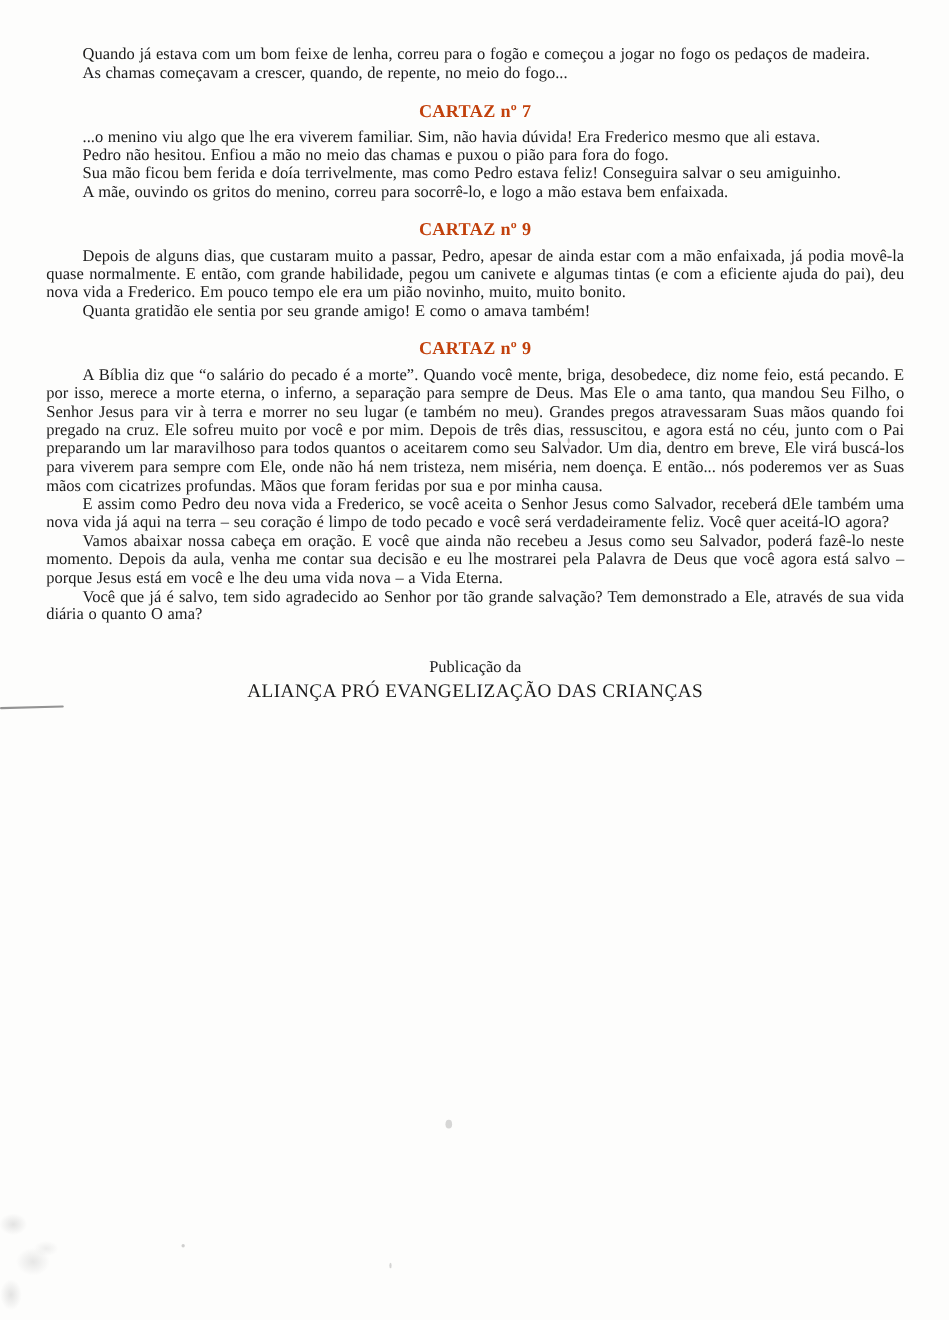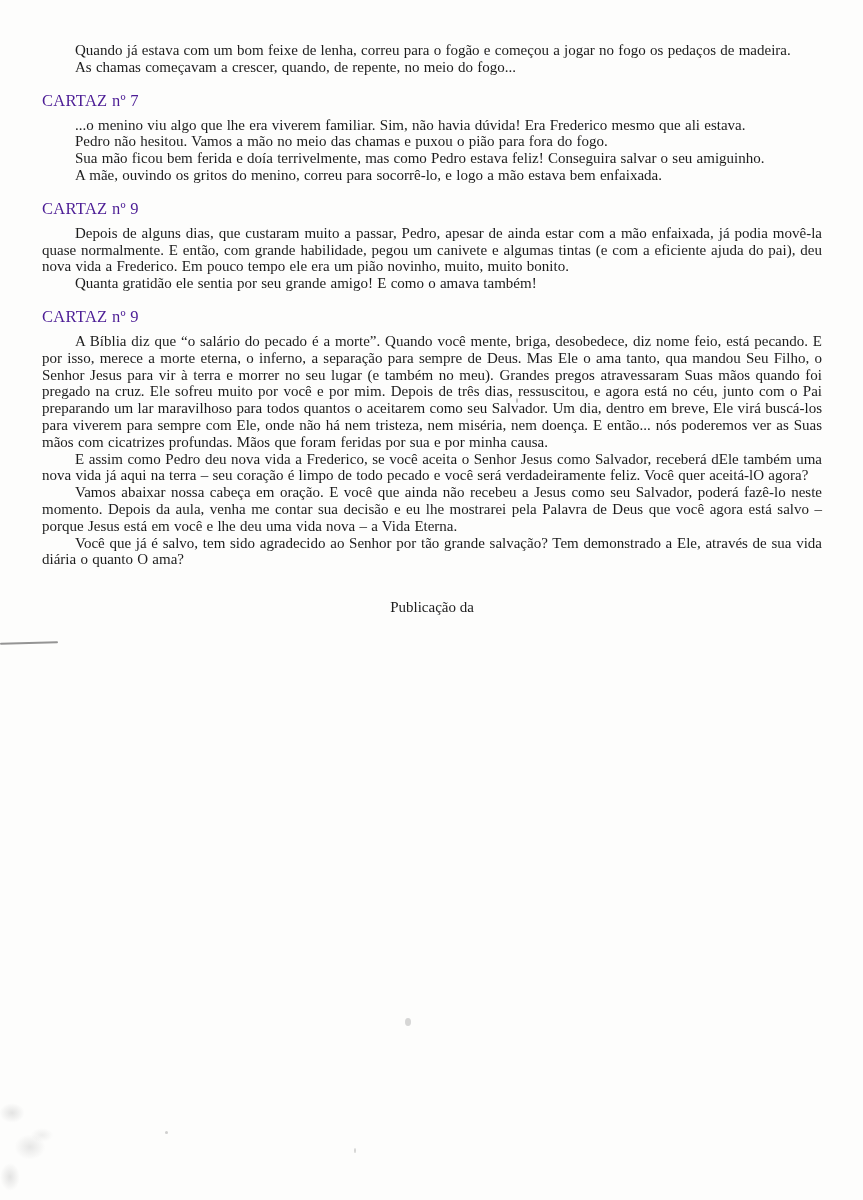--- a/index.html
+++ b/index.html
@@ -23,23 +23,24 @@
     font-size: 15px;
     line-height: 16.8px;
     text-align: justify;
     text-indent: 33px;
     word-spacing: 0.5px;
   }
   .heading {
     margin: 16px 0 7px 0;
     font-size: 16.5px;
     line-height: 18px;
-    font-weight: 400;
+    font-weight: 700;
     letter-spacing: 0.3px;
-    color: #4c1d95;
+    color: #c2410c;
+    text-align: center;
   }
   .footer {
     margin-top: 30px;
     text-align: center;
   }
   .footer-line1 {
     font-size: 15px;
     line-height: 19px;
     margin-top: 24px;
   }
@@ -85,41 +86,42 @@
   <div class="content">
 
     <section>
       <p class="para">Quando já estava com um bom feixe de lenha, correu para o fogão e começou a jogar no fogo os pedaços de madeira.</p>
       <p class="para">As chamas começavam a crescer, quando, de repente, no meio do fogo...</p>
     </section>
 
     <section>
       <h2 class="heading">CARTAZ nº 7</h2>
       <p class="para">...o menino viu algo que lhe era viverem familiar. Sim, não havia dúvida!  Era Frederico mesmo que ali estava.</p>
-      <p class="para">Pedro não hesitou. Vamos a mão no meio das chamas e puxou o pião para fora do fogo.</p>
+      <p class="para">Pedro não hesitou. Enfiou a mão no meio das chamas e puxou o pião para fora do fogo.</p>
       <p class="para">Sua mão ficou bem ferida e doía terrivelmente, mas como Pedro estava feliz!  Conseguira salvar o seu amiguinho.</p>
       <p class="para">A mãe, ouvindo os gritos do menino, correu para socorrê-lo, e logo a mão estava bem enfaixada.</p>
     </section>
 
     <section>
       <h2 class="heading">CARTAZ nº 9</h2>
       <p class="para">Depois de alguns dias, que custaram muito a passar, Pedro, apesar de ainda estar com a mão enfaixada, já podia movê-la quase normalmente. E então, com grande habilidade, pegou um canivete e algumas tintas (e com a eficiente ajuda do pai), deu nova vida a Frederico. Em pouco tempo ele era um pião novinho, muito, muito bonito.</p>
       <p class="para">Quanta gratidão ele sentia por seu grande amigo!  E como o amava também!</p>
     </section>
 
     <section>
       <h2 class="heading">CARTAZ nº 9</h2>
       <p class="para">A Bíblia diz que “o salário do pecado é a morte”. Quando você mente, briga, desobedece, diz nome feio, está pecando. E por isso, merece a morte eterna, o inferno, a separação para sempre de Deus. Mas Ele o ama tanto, qua mandou Seu Filho, o Senhor Jesus para vir à terra e morrer no seu lugar (e também no meu). Grandes pregos atravessaram Suas mãos quando foi pregado na cruz. Ele sofreu muito por você e por mim. Depois de três dias, ressuscitou, e agora está no céu, junto com o Pai preparando um lar maravilhoso para todos quantos o aceitarem como seu Salvador. Um dia, dentro em breve, Ele virá buscá-los para viverem para sempre com Ele, onde não há nem tristeza, nem miséria, nem doença. E então... nós poderemos ver as Suas mãos com cicatrizes profundas. Mãos que foram feridas por sua e por minha causa.</p>
       <p class="para">E assim como Pedro deu nova vida a Frederico, se você aceita o Senhor Jesus como Salvador, receberá dEle também uma nova vida já aqui na terra – seu coração é limpo de todo pecado e você será verdadeiramente feliz. Você quer aceitá-lO agora?</p>
       <p class="para">Vamos abaixar nossa cabeça em oração. E você que ainda não recebeu a Jesus como seu Salvador, poderá fazê-lo neste momento. Depois da aula, venha me contar sua decisão e eu lhe mostrarei pela Palavra de Deus que você agora está salvo – porque Jesus está em você e lhe deu uma vida nova – a Vida Eterna.</p>
       <p class="para">Você que já é salvo, tem sido agradecido ao Senhor por tão grande salvação? Tem demonstrado a Ele, através de sua vida diária o quanto O ama?</p>
     </section>
 
     <div class="footer">
       <div class="footer-line1">Publicação da</div>
+      <div class="footer-line2">ALIANÇA PRÓ EVANGELIZAÇÃO DAS CRIANÇAS</div>
     </div>
 
   </div>
 
   <div class="artifact-line"></div>
   <div class="smudge-bottom-left"></div>
   <div class="speck speck-1"></div>
   <div class="speck speck-2"></div>
   <div class="speck speck-3"></div>
   <div class="speck speck-4"></div>

